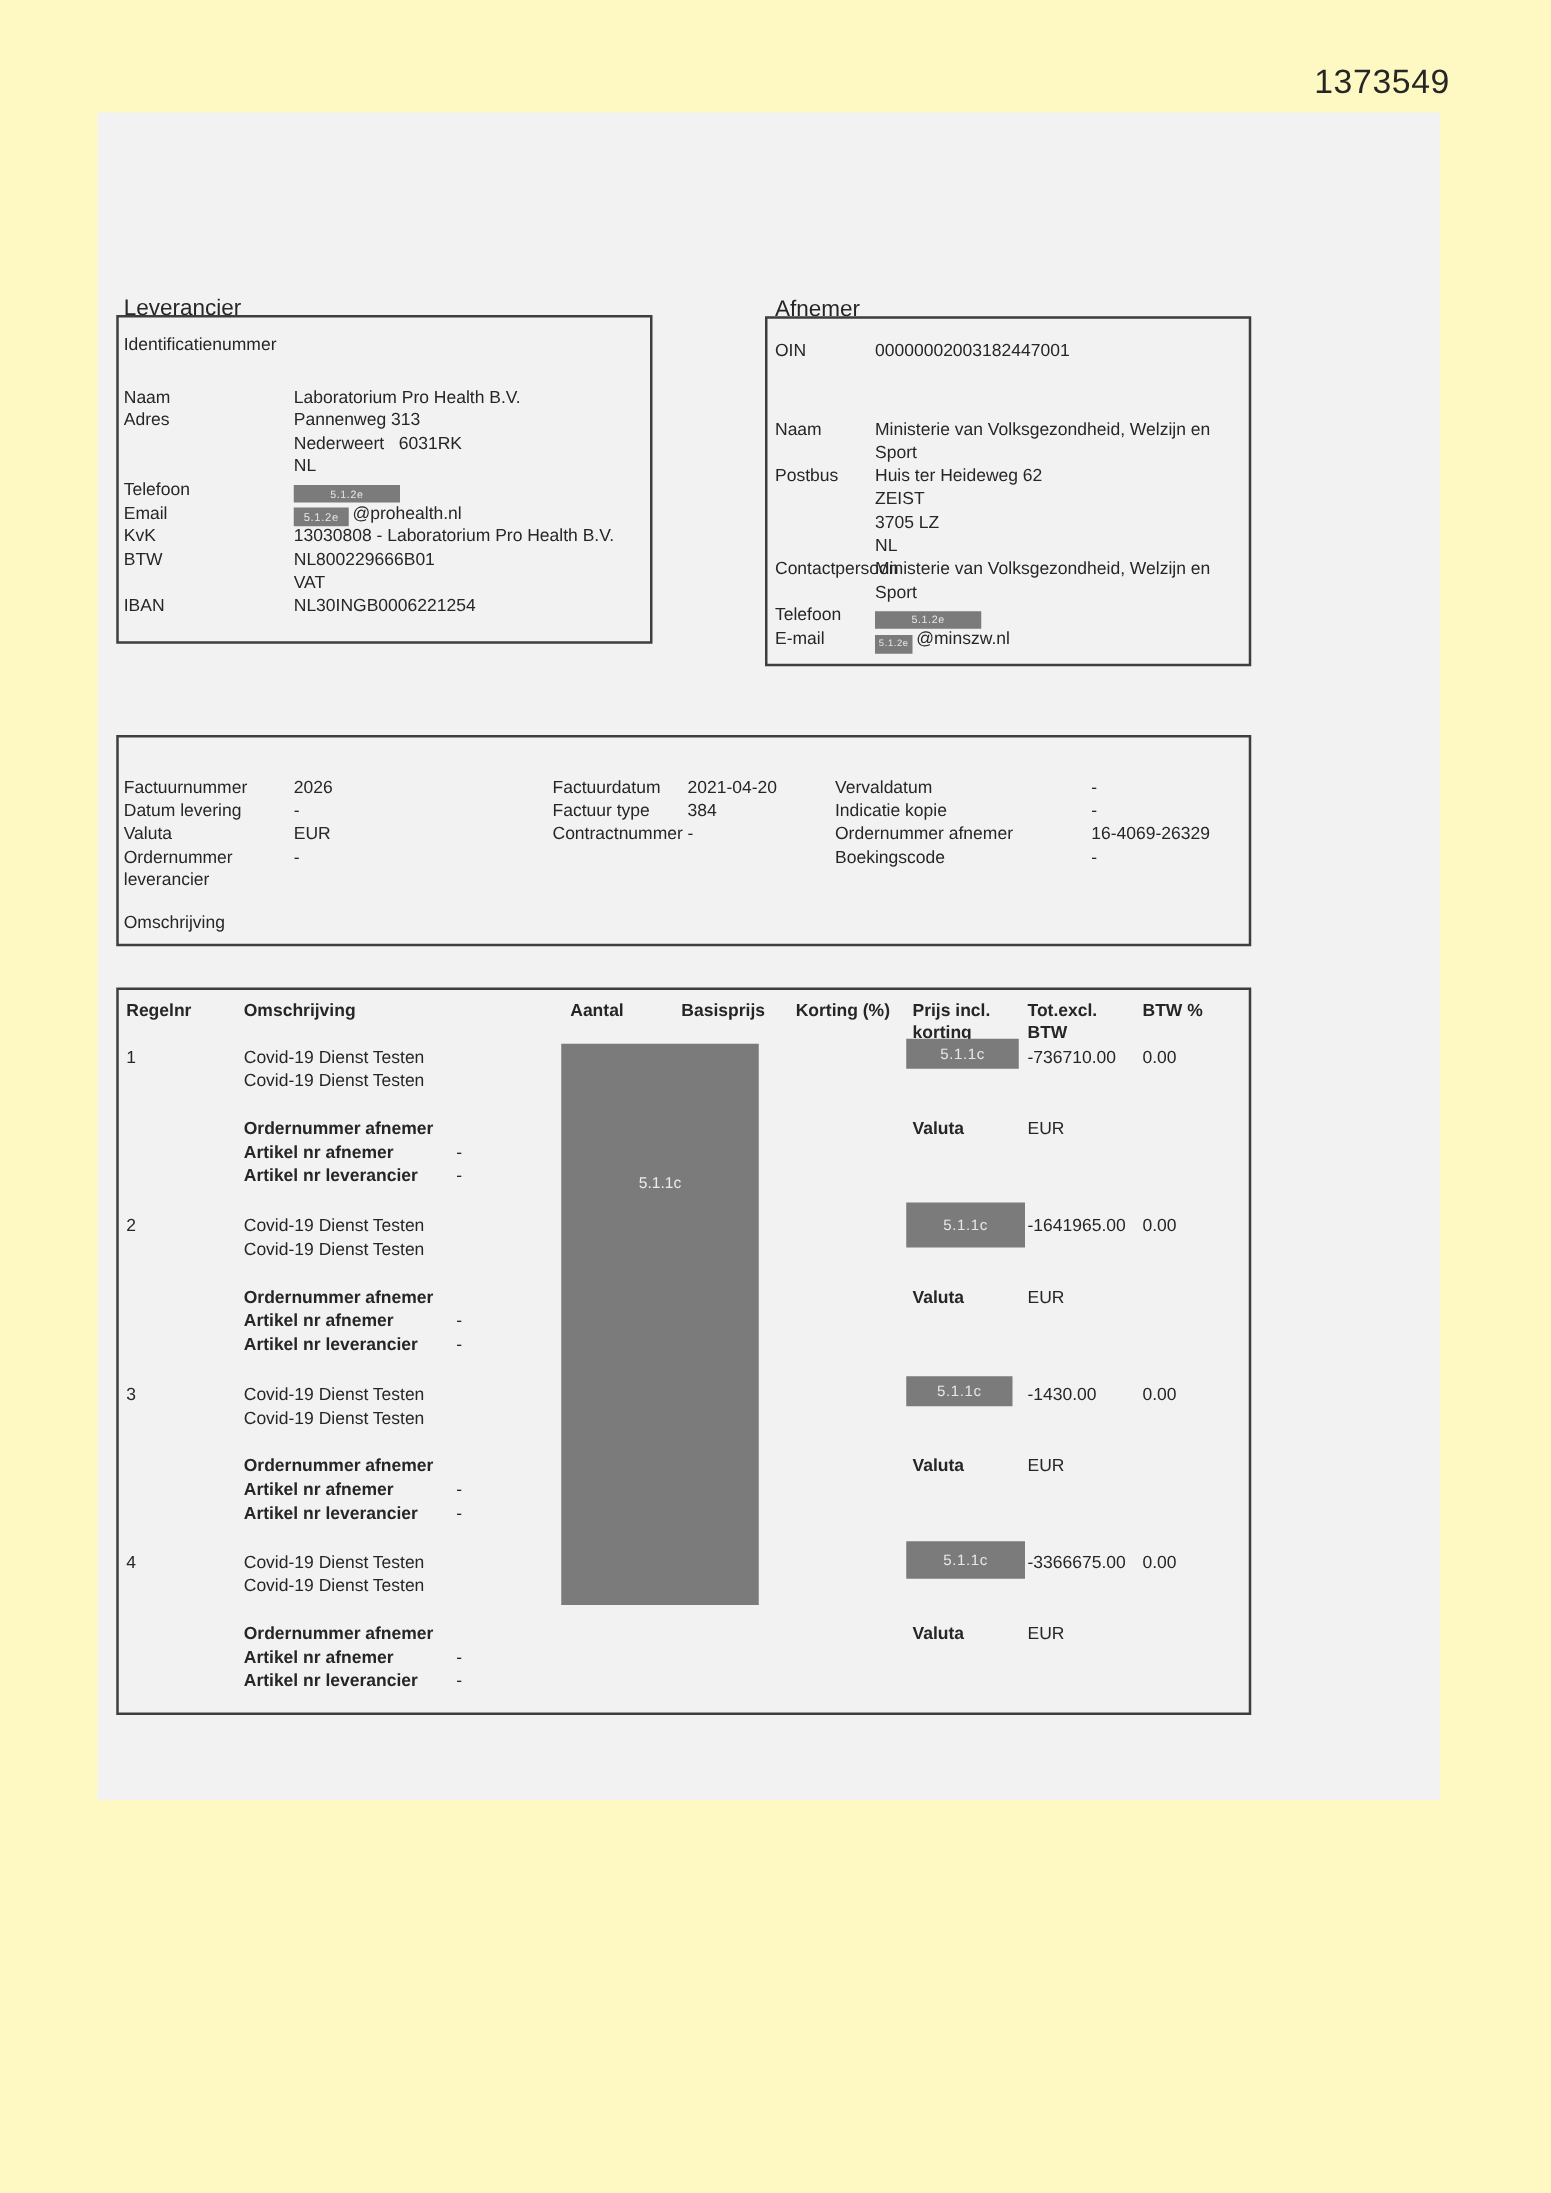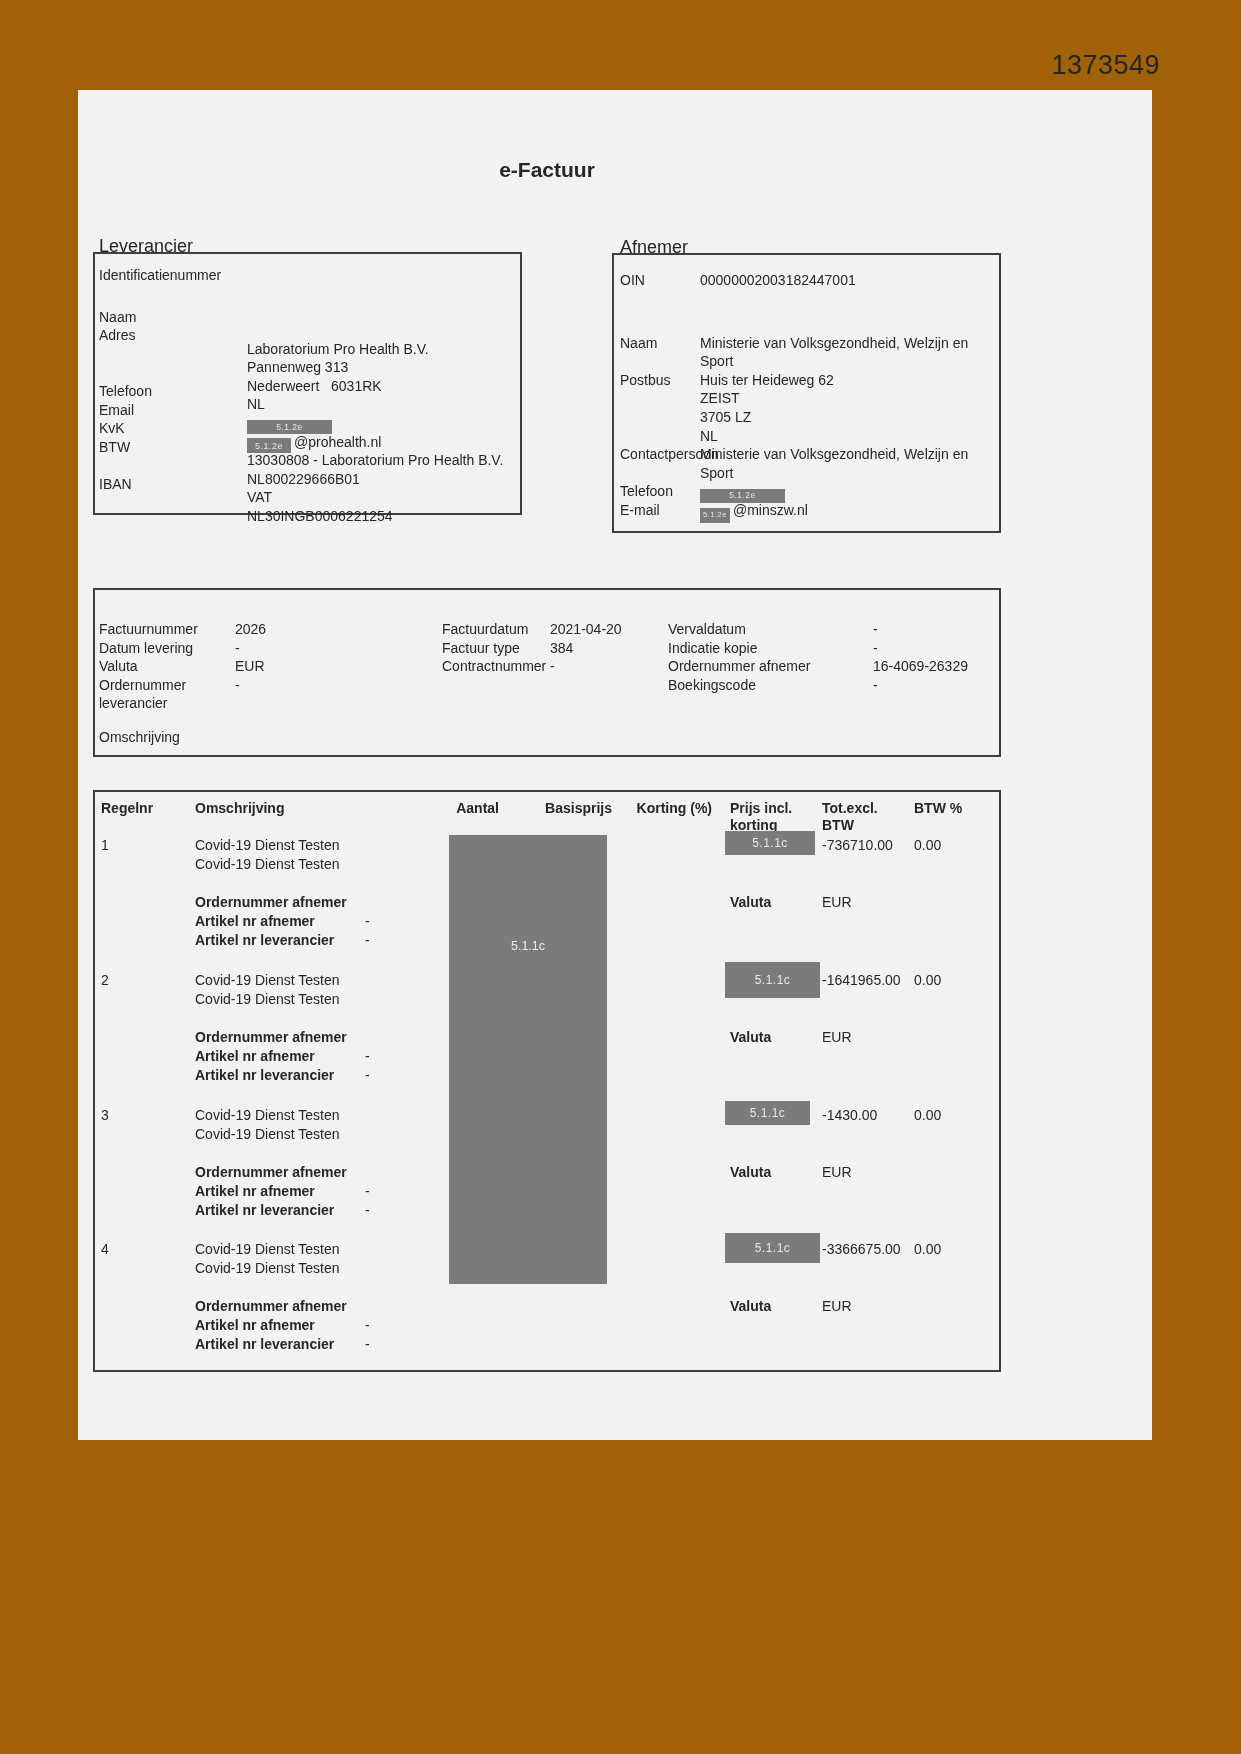--- a/index.html
+++ b/index.html
@@ -1,41 +1,41 @@
 <!DOCTYPE html>
 <html style="--redact: #7b7b7b;"><head>
 <meta charset="utf-8">
 <style>
   * { margin:0; padding:0; box-sizing:border-box; }
   :root { --redact:#7b7b7b; --ink:#262626; --line:#3e3e3e; }
   html,body { background:#ffffff; }
   .sheet {
     position:relative; width:1241px; height:1754px; overflow:hidden;
     font-family:"Liberation Sans","DejaVu Sans",sans-serif;
-    color:var(--ink); font-size:14px; background:#a16207;
+    color:var(--ink); font-size:14px; background:#fef9c3;
   }
   .scan-bg { position:absolute; left:78px; top:90px; width:1074px; height:1350px; background:#f2f2f2; }
   .doc-number { position:absolute; top:50px; left:1010px; width:150px; text-align:right; font-size:27px; letter-spacing:.5px; }
   .title { position:absolute; top:158px; left:93px; width:908px; text-align:center; font-size:21px; font-weight:bold; }
   .section-label { position:absolute; font-size:18px; }
   .lbl-supplier { left:99px; top:236px; }
   .lbl-customer { left:620px; top:237px; }
   .box { position:absolute; border:2px solid var(--line); background:transparent; }
   .box-supplier { left:93px; top:252px; width:429px; height:263px; }
   .box-customer { left:612px; top:253px; width:389px; height:280px; }
   .box-meta     { left:93px; top:588px; width:908px; height:169px; }
   .box-table    { left:93px; top:790px; width:908px; height:582px; }
 
   .rows { position:absolute; left:0; top:0; right:0; }
   .rows-supplier { padding:12px 15px 0 4px; }
   .rows-customer { padding:16px 0 0 6px; }
   .row { position:relative; line-height:18.6px; min-height:18.6px; }
   .lbl { display:inline-block; white-space:nowrap; }
   .val { position:absolute; top:0; white-space:pre; }
-  .val-supplier { left:148px;margin-top:32px; }
+  .val-supplier { left:136px; }
   .val-customer { left:80px; }
   .sp23 { height:23px; } .sp44 { height:44px; }
 
   .redact {
     background:var(--redact); color:rgba(255,255,255,.82);
     display:flex; align-items:center; justify-content:center;
     font-size:8.5px; letter-spacing:.5px; overflow:hidden;
   }
   .redact-inline { display:inline-flex; vertical-align:-2px; }
   .tel-block { width:85px; height:14px; }
@@ -80,21 +80,20 @@
   .blk-2 { top:-9px; width:95px; height:36px; }
   .blk-3 { top:-5px; width:85px; height:24px; }
   .blk-4 { top:-7px; width:95px; height:30px; }
 </style>
 </head>
 <body>
 
 <div class="sheet">
   <div class="scan-bg"></div>
   <div class="doc-number">1373549</div>
-  <div class="title">e-Factuur</div>
 
   <div class="section-label lbl-supplier">Leverancier</div>
   <div class="box box-supplier">
     <div class="rows rows-supplier">
       <div class="row"><span class="lbl">Identificatienummer</span></div>
       <div class="sp23"></div>
       <div class="row"><span class="lbl">Naam</span><span class="val val-supplier">Laboratorium Pro Health B.V.</span></div>
       <div class="row"><span class="lbl">Adres</span><span class="val val-supplier">Pannenweg 313</span></div>
       <div class="row">
           <span class="val val-supplier">Nederweert   6031RK</span>

